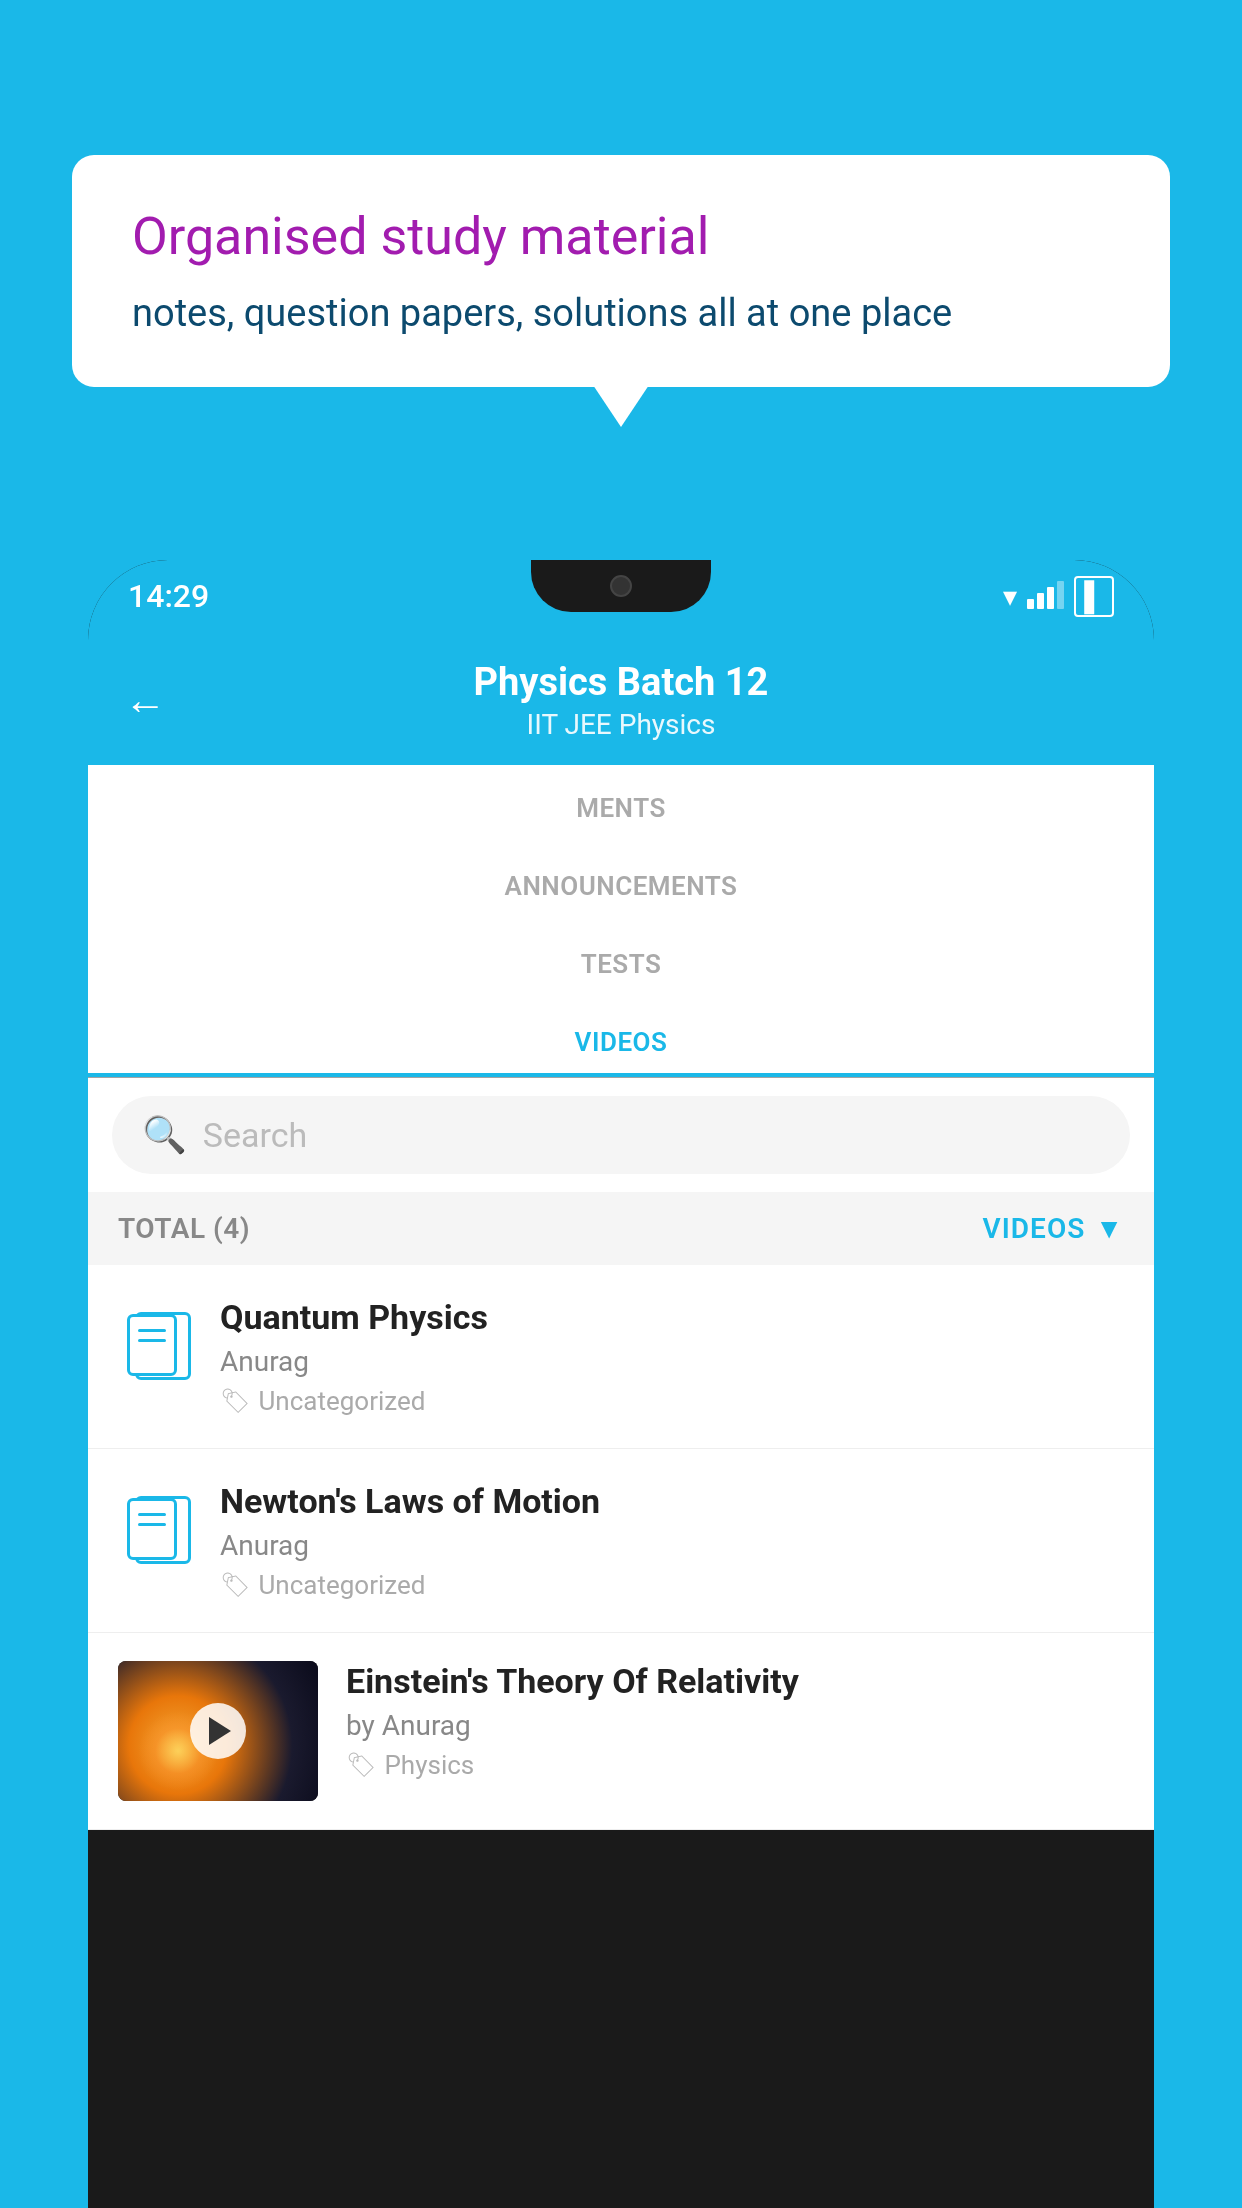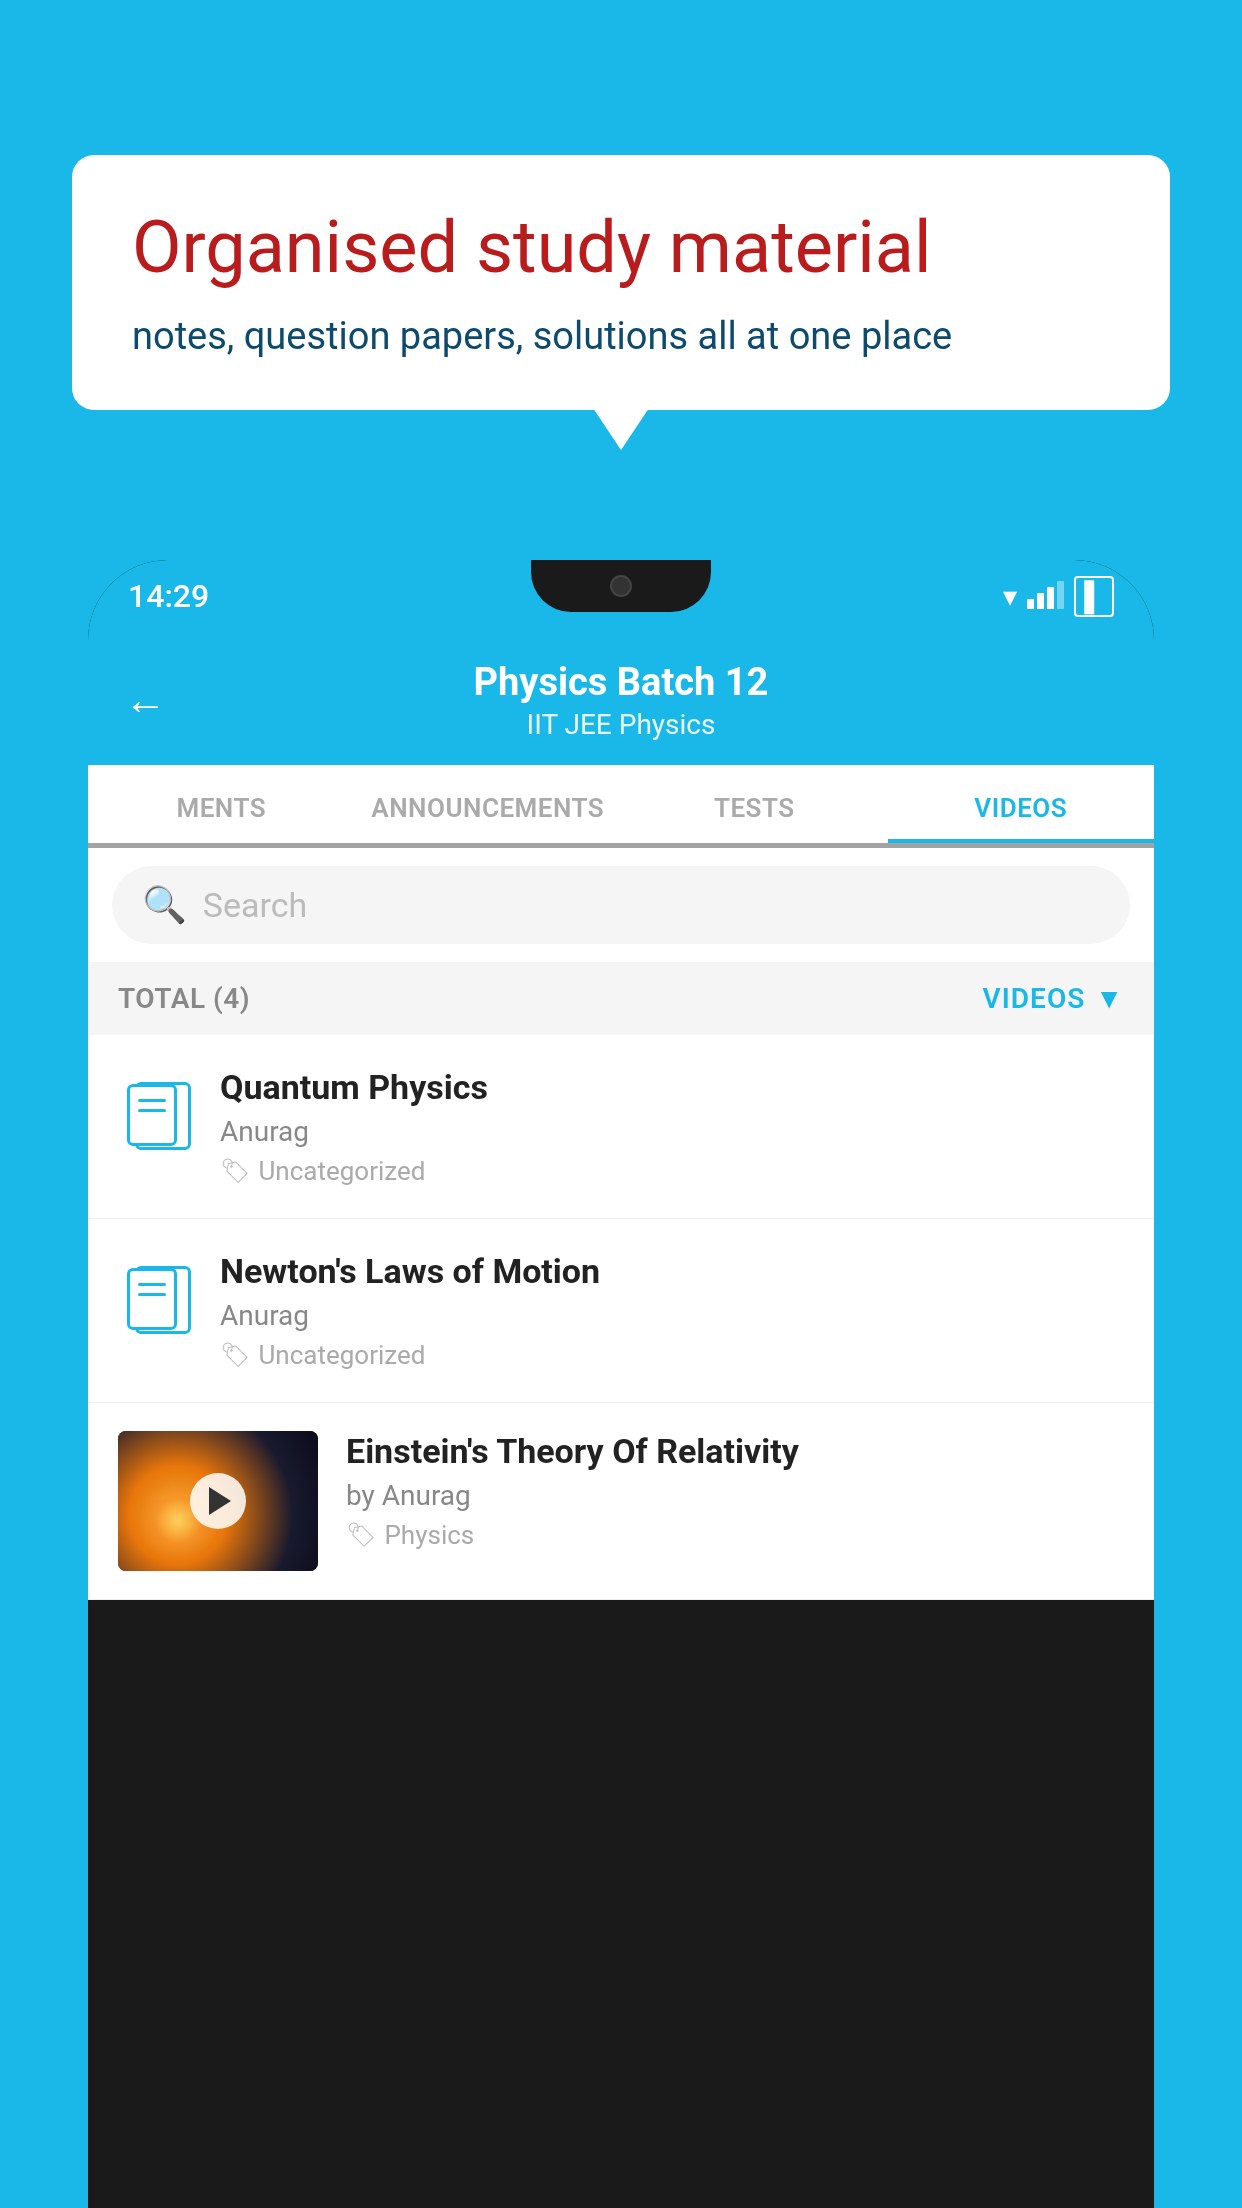--- a/index.html
+++ b/index.html
@@ -35,22 +35,22 @@
       left: 50%;
       transform: translateX(-50%);
       width: 0;
       height: 0;
       border-left: 28px solid transparent;
       border-right: 28px solid transparent;
       border-top: 42px solid white;
     }
 
     .speech-bubble h1 {
-      color: #b91c1c;
-      font-size: 72px;
+      color: #a21caf;
+      font-size: 52px;
       font-weight: 400;
       line-height: 1.15;
       margin-bottom: 24px;
     }
 
     .speech-bubble p {
       color: #0c4a6e;
       font-size: 38px;
       font-weight: 400;
     }
@@ -161,22 +161,23 @@
     .header-subtitle {
       color: rgba(255,255,255,0.9);
       font-size: 28px;
       margin-top: 4px;
     }
 
     
     .tabs-bar {
       background: white;
       display: flex;
-      border-bottom: 5px solid #a3a3a3;
+      border-bottom: 1px solid #a3a3a3;
       overflow: hidden;
+      flex-direction: column;
     }
 
     .tab-item {
       flex: 1;
       text-align: center;
       padding: 28px 10px 20px;
       font-size: 26px;
       font-weight: 600;
       color: #aaa;
       letter-spacing: 0.5px;

